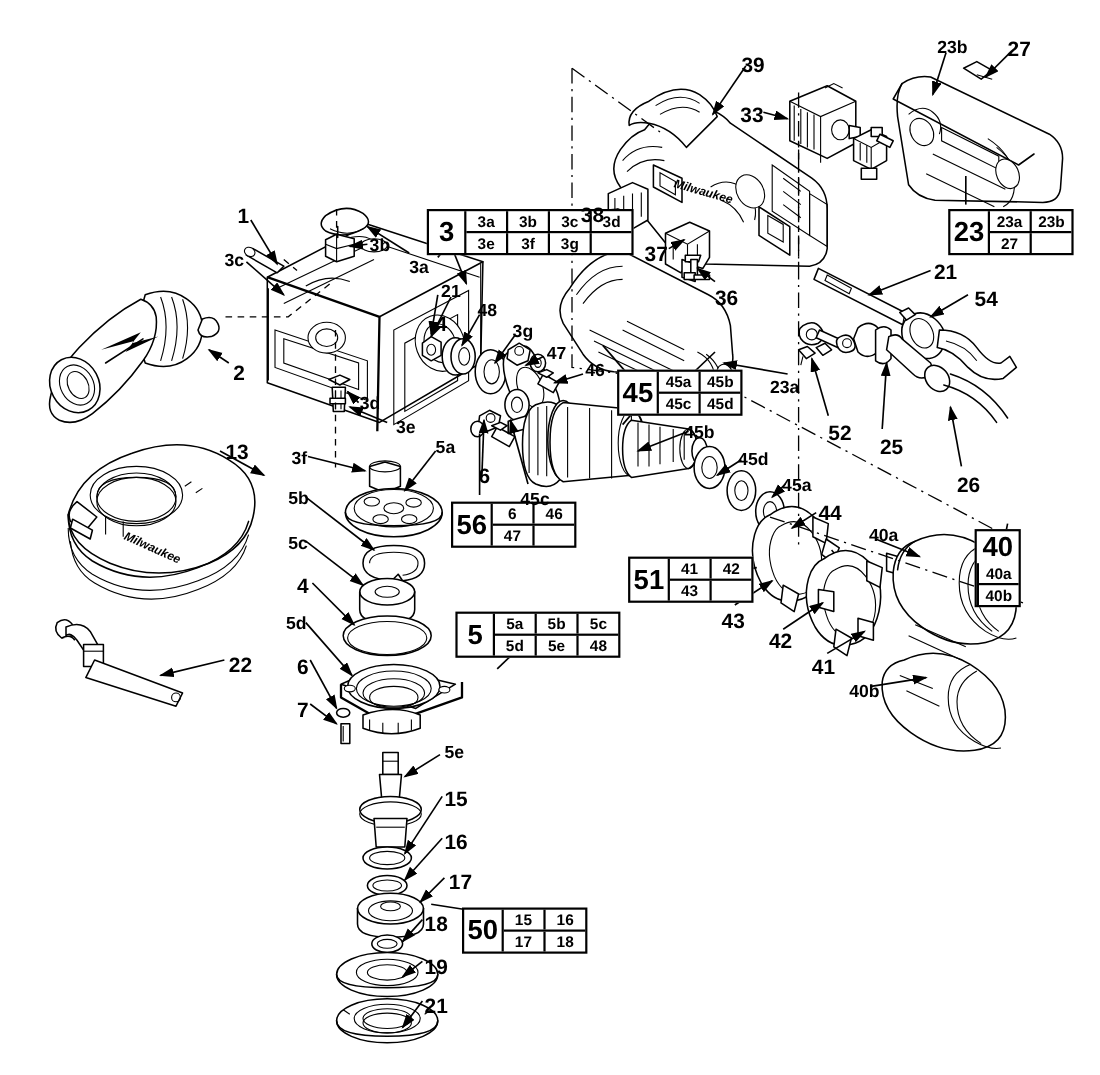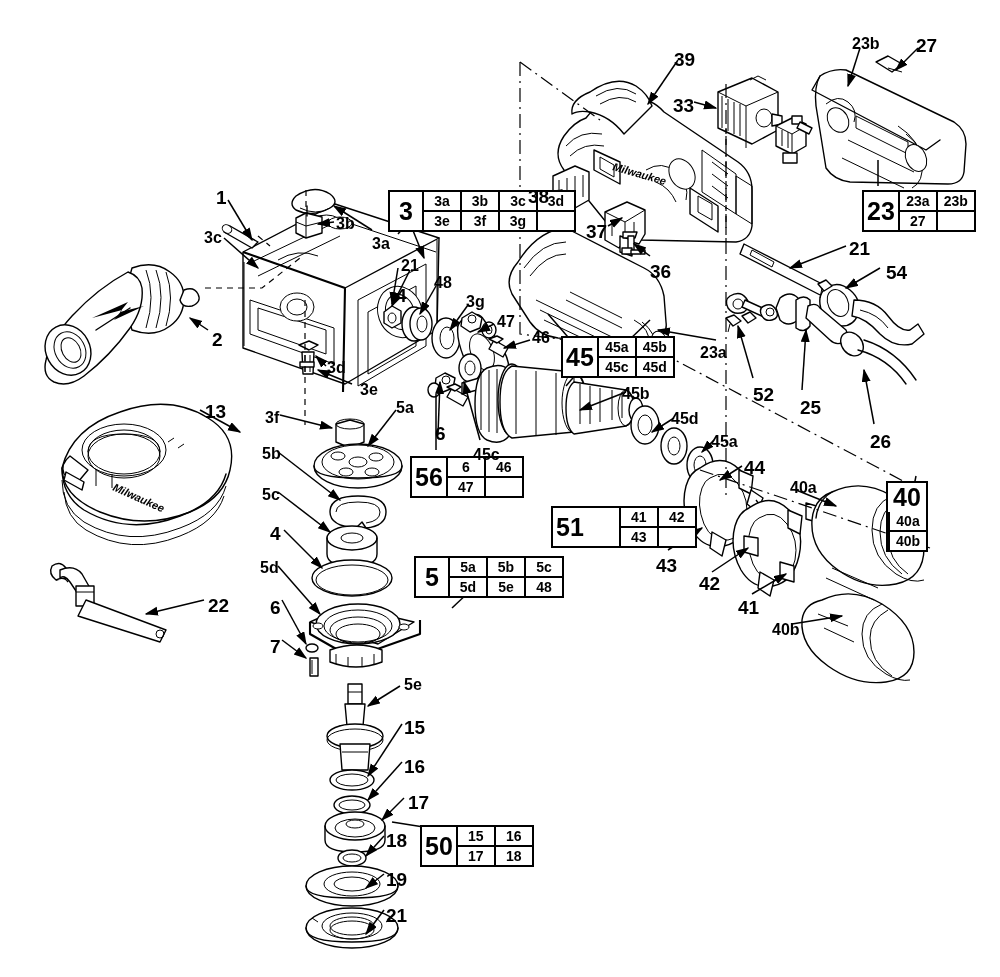--- a/index.html
+++ b/index.html
@@ -546,21 +546,21 @@
       <div class="cell">5c</div>
     </div>
     <div class="row">
       <div class="cell">5d</div>
       <div class="cell">5e</div>
       <div class="cell">48</div>
     </div>
   </div>
 </div>
 
-<div class="kit" style="left:551px;top:506px;gap:32px;">
+<div class="kit" style="left:571px;top:506px;">
   <div class="main">51</div>
   <div class="grid">
     <div class="row">
       <div class="cell">41</div>
       <div class="cell">42</div>
     </div>
     <div class="row">
       <div class="cell">43</div>
       <div class="cell empty"></div>
     </div>

